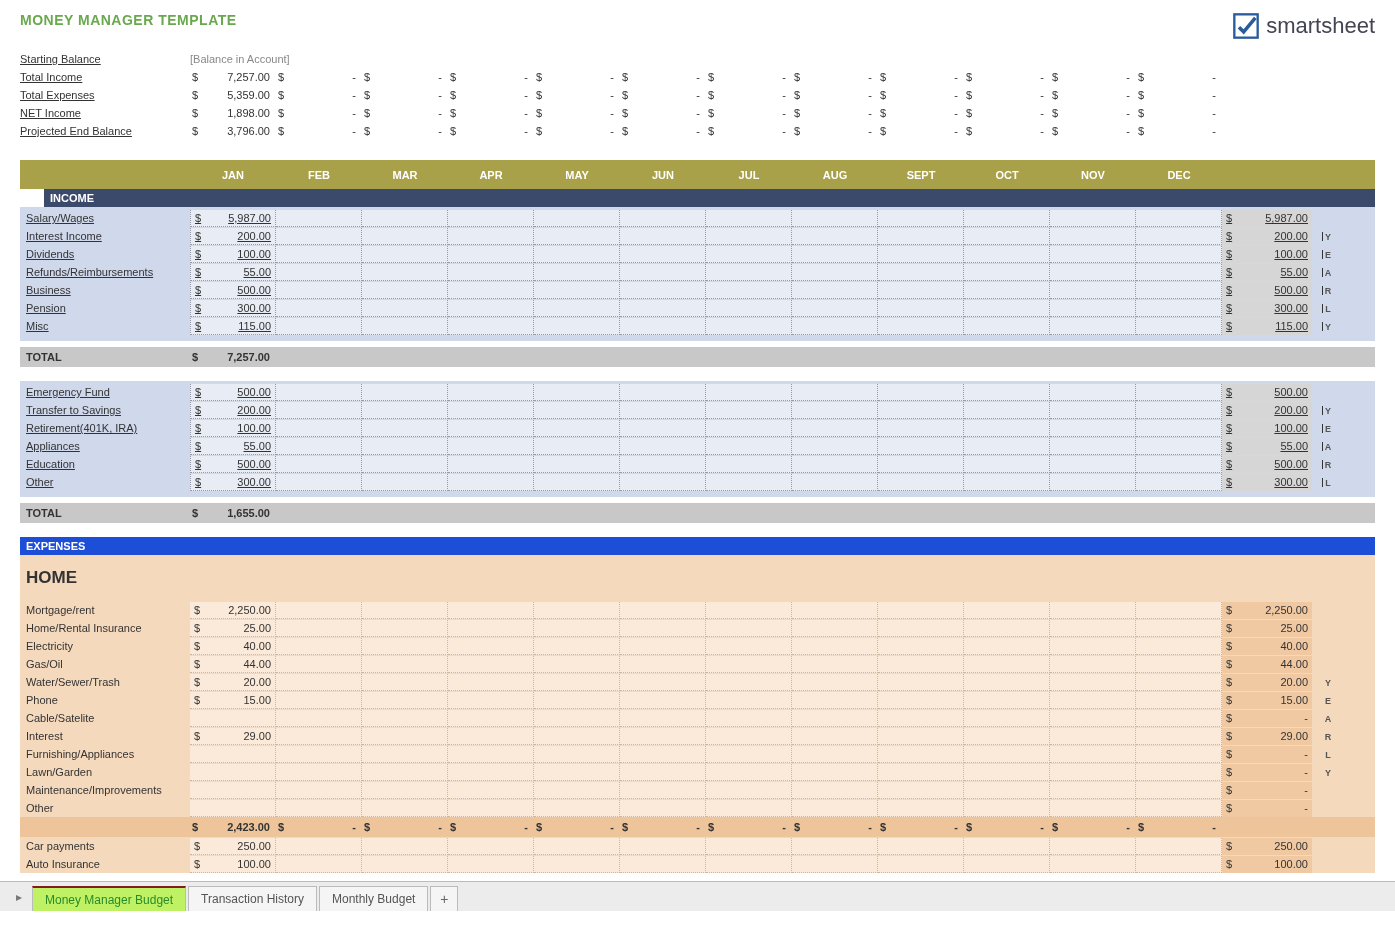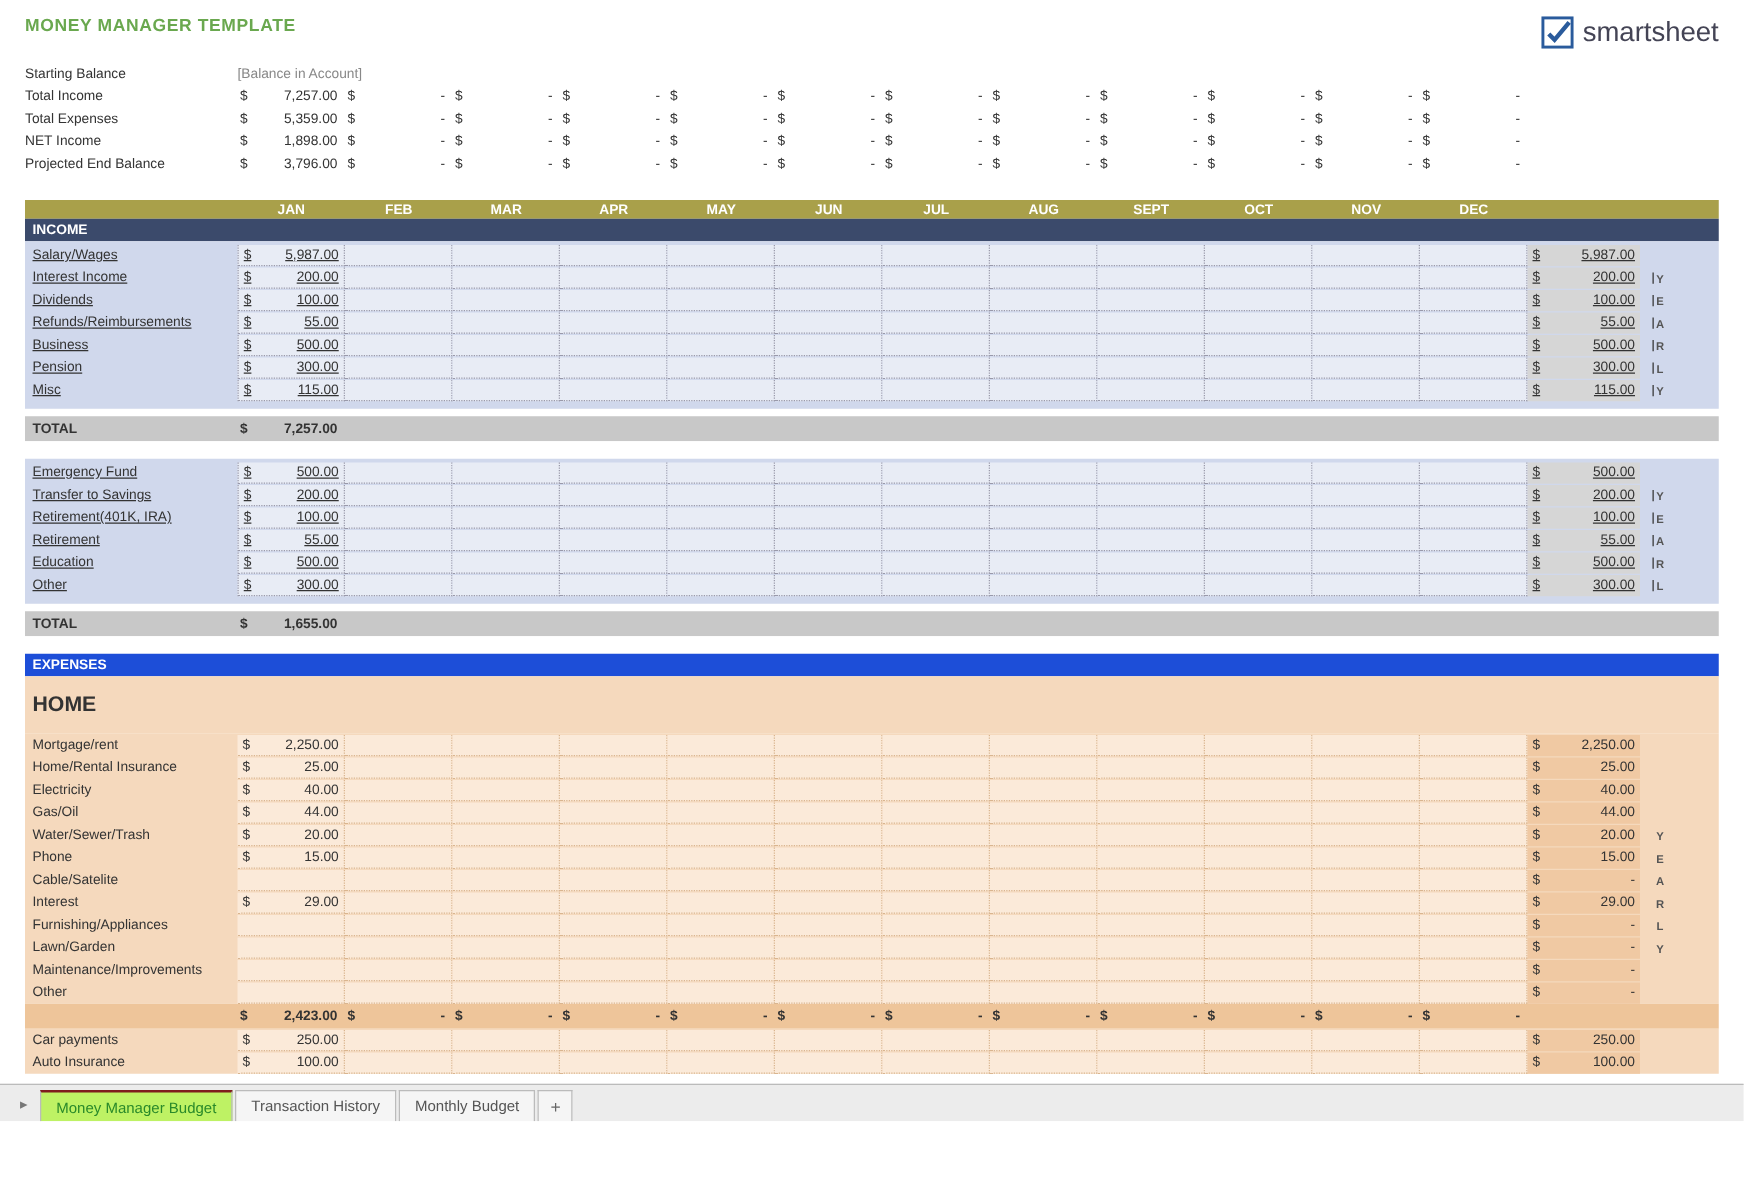--- a/index.html
+++ b/index.html
@@ -4,30 +4,30 @@
 <style>
   * { box-sizing: border-box; margin: 0; padding: 0; }
   body { font-family: Arial, Helvetica, sans-serif; font-size: 11px; background: #fff; color: #333; width: 1395px; }
   .page { padding: 12px 20px 0 20px; }
   .top { display: flex; justify-content: space-between; align-items: flex-start; }
   .title { color: #6aa84f; font-size: 14px; font-weight: bold; letter-spacing: 0.5px; }
   .logo { display:flex; align-items:center; gap:6px; font-size:22px; color:#445; }
   .logo svg { width:28px; height:28px; }
   .summary { margin-top: 10px; }
   .summary-row { display: grid; grid-template-columns: 170px repeat(12, 86px); height: 18px; align-items: center; }
-  .summary-row .lbl { color:#2a3; color:#333; font-size:11px; }
+  .summary-row .lbl { color:#2a3; color:#333; font-size:11px;text-decoration:underline; }
   .dollar-cell { display:flex; justify-content:space-between; padding: 0 6px 0 2px; }
   .dollar-cell .s { width:10px; }
   .dollar-cell .v { text-align:right; flex:1; }
   .ph { color:#888; }
 
-  .month-header { margin-top:20px; display:grid; grid-template-columns: 170px repeat(12, 86px) 90px; background:#a9a04a; color:#fff; font-weight:bold; height:15px; align-items:center; font-size:11px; }
+  .month-header { margin-top:20px; display:grid; grid-template-columns: 170px repeat(12, 86px) 90px; background:#a9a04a; color:#fff; font-weight:bold; height:29px; align-items:center; font-size:11px; }
   .month-header div { text-align:center; }
 
-  .section-header { background:#3b4a6b; color:#fff; font-weight:bold; padding:3px 6px; font-size:11px; margin-top:0; }
+  .section-header { background:#3b4a6b; color:#fff; font-weight:bold; padding:3px 6px; font-size:11px; margin-top:0;margin-left:24px; }
   .section-body { background:#d0d8ec; padding:2px 0 6px 0;text-decoration:underline; }
   .row { display:grid; grid-template-columns: 170px repeat(12, 86px) 90px 20px; height:18px; align-items:center; }
   .row .lbl { padding-left:6px; font-size:11px; }
   .cell { border:1px dotted #99a; border-left:none; border-top:none; height:17px; display:flex; justify-content:space-between; padding:0 4px; align-items:center; background:#e8ecf5; font-size:11px;}
   .section-body .cell.first { border-left:1px dotted #99a;}
   .total-row { display:grid; grid-template-columns: 170px repeat(12, 86px) 90px; background:#c8c8c8; font-weight:bold; height:20px; align-items:center; margin-top:6px;}
   .total-row .lbl{ padding-left:6px; }
   .yearly-col { background:#d6d6d6; display:flex; justify-content:space-between; padding:0 4px; height:17px; align-items:center; font-size:11px;}
   .yearly-side { writing-mode: vertical-rl; text-orientation: upright; font-size:9px; font-weight:bold; color:#555; letter-spacing:-1px; line-height:1; }
 
@@ -542,21 +542,21 @@
         <div class="cell"></div>
         <div class="cell"></div>
         <div class="cell"></div>
         <div class="yearly-col">
           <span>$</span>
           <span>100.00</span>
         </div>
         <div class="yearly-side">E</div>
       </div>
       <div class="row">
-        <div class="lbl">Retirement</div>
+        <div class="lbl">Appliances</div>
         <div class="cell first">
           <span>$</span>
           <span>55.00</span>
         </div>
         <div class="cell"></div>
         <div class="cell"></div>
         <div class="cell"></div>
         <div class="cell"></div>
         <div class="cell"></div>
         <div class="cell"></div>

